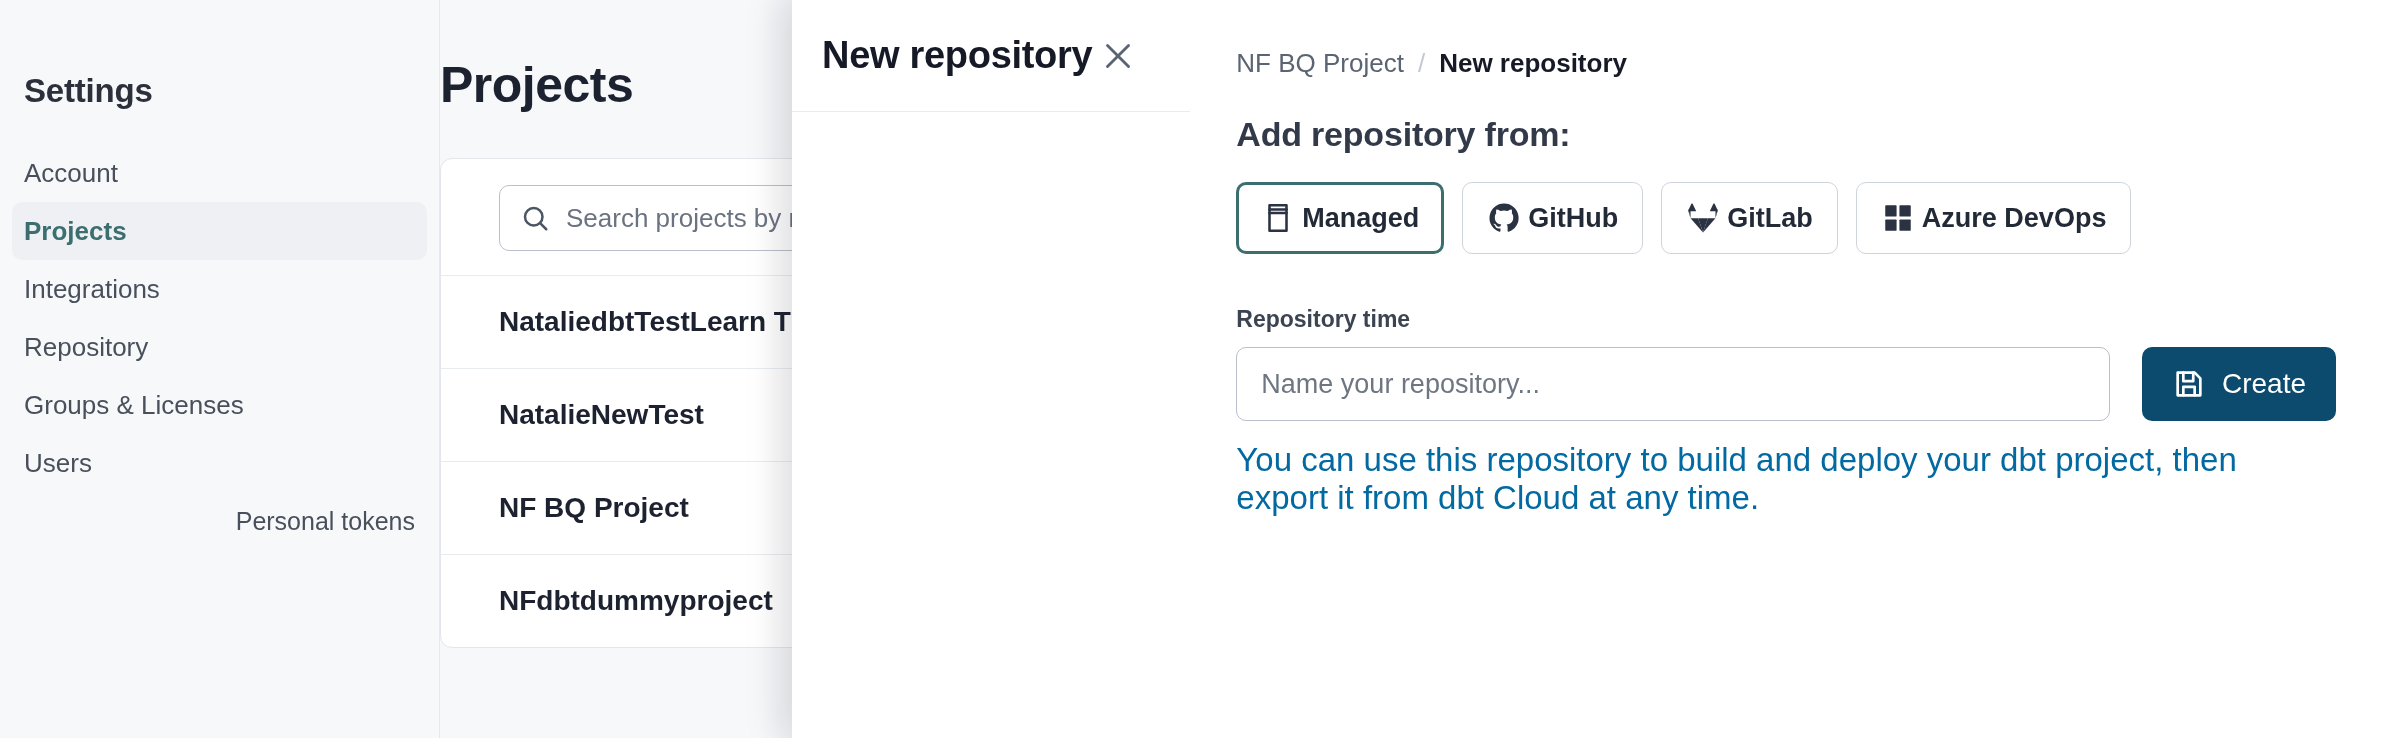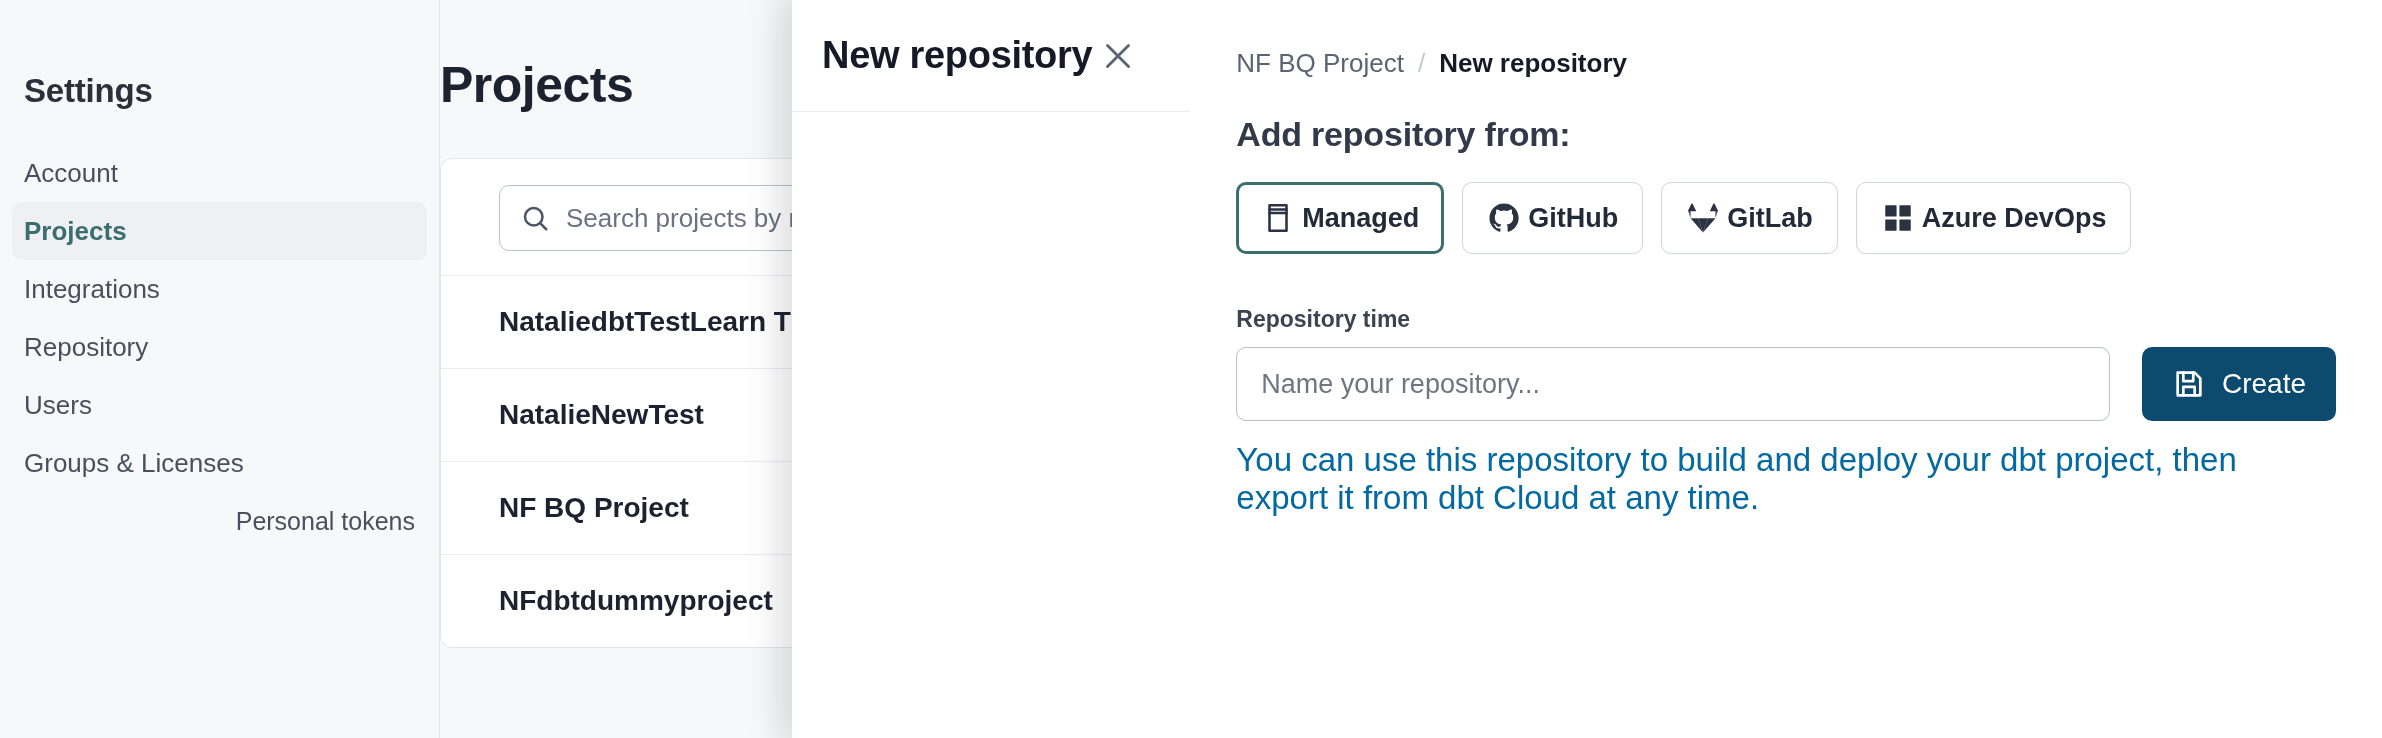--- a/index.html
+++ b/index.html
@@ -159,24 +159,24 @@
           <div class="nav-item active">
             <span>Projects</span>
           </div>
           <div class="nav-item">
             <span>Integrations</span>
           </div>
           <div class="nav-item">
             <span>Repository</span>
           </div>
           <div class="nav-item">
+            <span>Groups &amp; Licenses</span>
+          </div>
+          <div class="nav-item">
             <span>Users</span>
-          </div>
-          <div class="nav-item">
-            <span>Groups &amp; Licenses</span>
           </div>
           <div class="nav-item sub">
             <span>Personal tokens</span>
           </div>
         </nav>
     </aside>
 
     <section class="main">
       <div style="padding-left:0">
         <div class="page-title">Projects</div>

